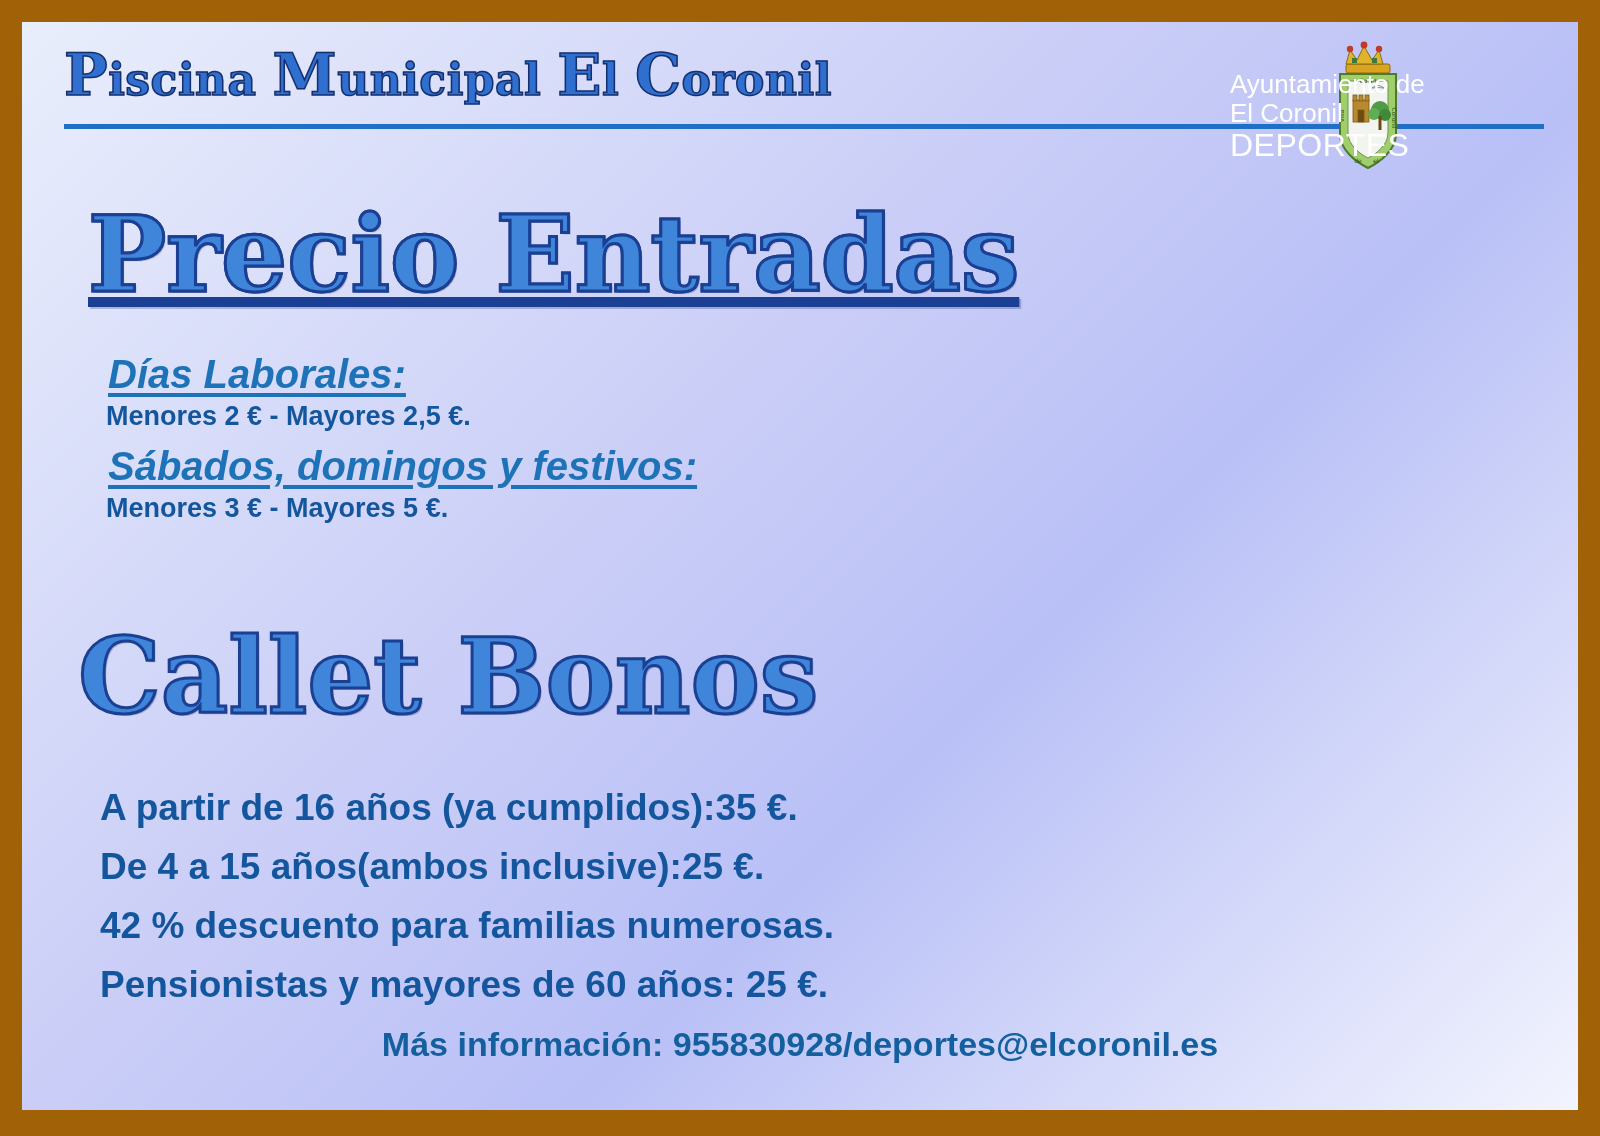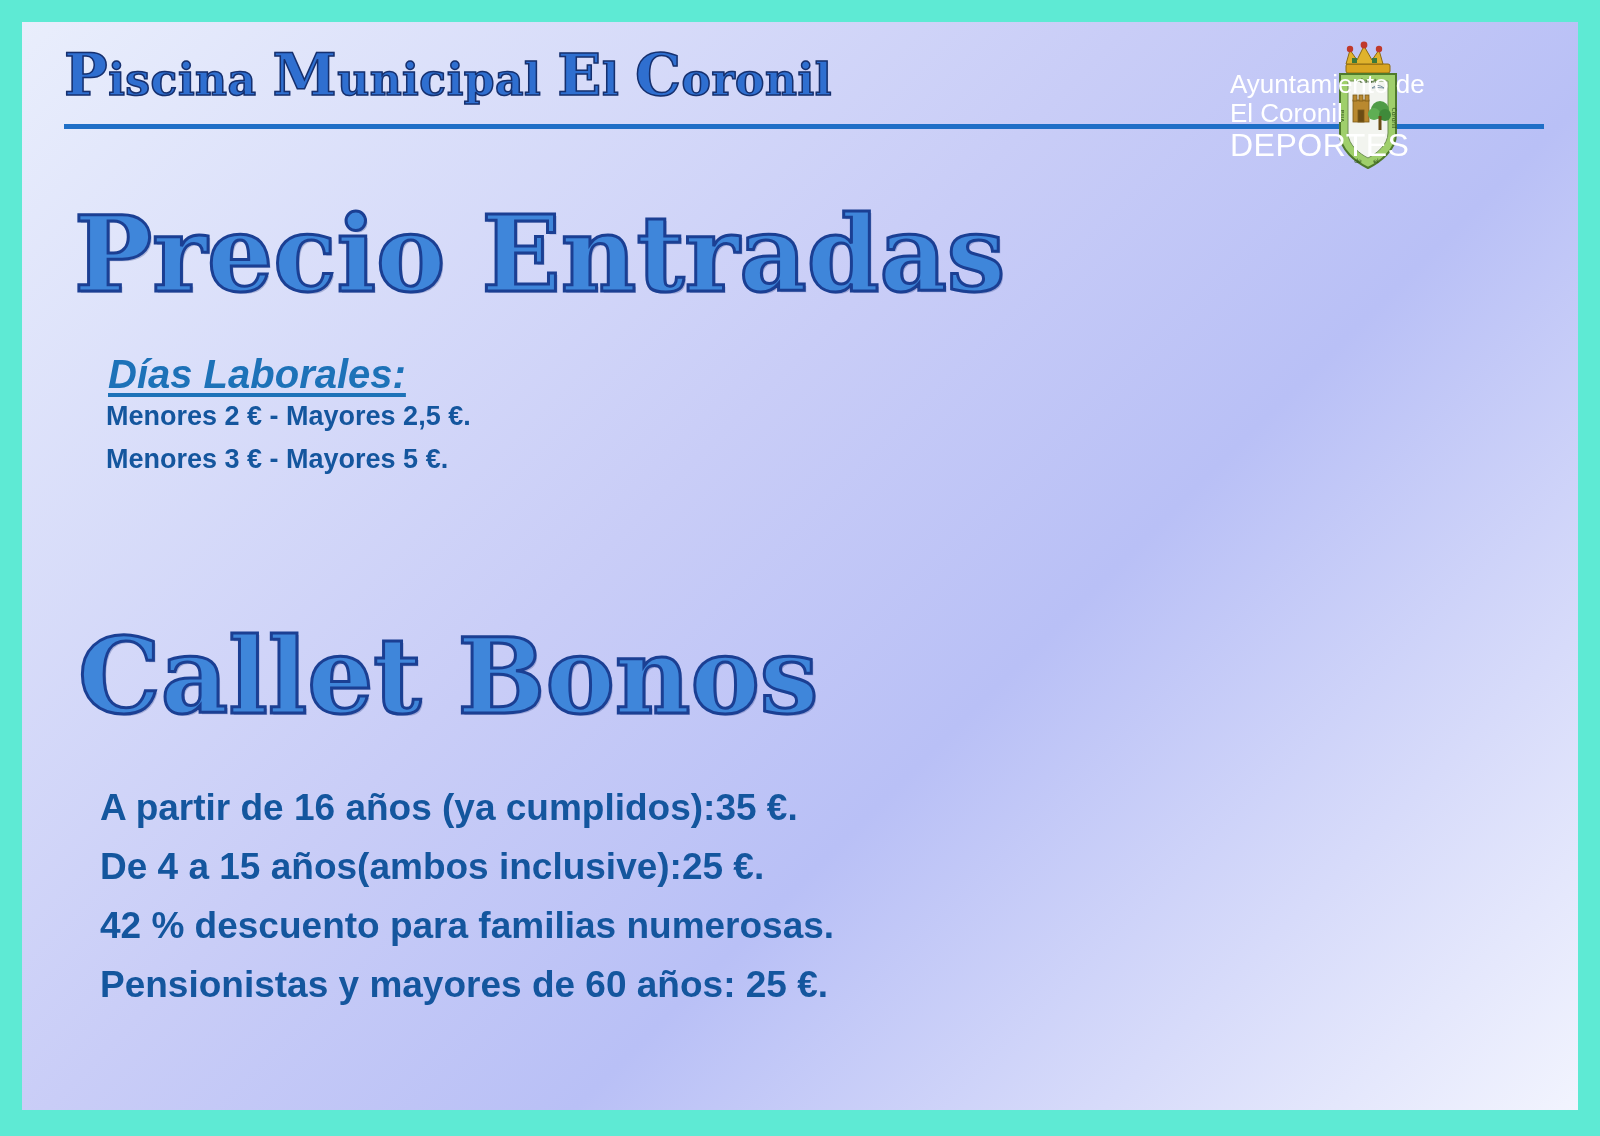--- a/index.html
+++ b/index.html
@@ -12,21 +12,21 @@
     height: 1136px;
     font-family: "Liberation Sans", sans-serif;
     overflow: hidden;
   }
 
   .poster {
     position: relative;
     width: 1600px;
     height: 1136px;
     box-sizing: border-box;
-    background: #5eead4;
+    background: #a16207;
     padding: 22px 22px 26px 22px;
   }
 
   .poster-inner {
     position: relative;
     width: 100%;
     height: 100%;
     box-sizing: border-box;
     background: linear-gradient(135deg, #e9eefc 0%, #c9cdf7 42%, #b9c0f6 62%, #d7dbfa 82%, #f2f4fe 100%);
     overflow: hidden;
@@ -93,22 +93,23 @@
     font-size: 104px;
     line-height: 1.05;
     color: #3f86da;
     -webkit-text-stroke: 3px #1b3f93;
     text-shadow: 2px 2px 0 rgba(20,40,110,0.25);
     white-space: nowrap;
   }
 
   #precio-entradas-heading {
     position: absolute;
-    left: 52px;
+    left: 66px;
     top: 178px;
+    text-decoration: underline;
   }
 
   #precio-bonos-heading {
     position: absolute;
     left: 56px;
     top: 600px;
   }
 
   
   .entradas-block {
@@ -222,27 +223,29 @@
         <div class="ayto-line2">El Coronil</div>
         <div class="ayto-line3">DEPORTES</div>
       </div>
     </div>
 
     <div class="display-heading" id="precio-entradas-heading">Precio Entradas</div>
 
     <div class="entradas-block">
       <p class="sub-underline">Días Laborales: </p>
       <p class="price-line">Menores 2 € - Mayores 2,5 €.</p>
+      <p class="sub-underline">Sábados, domingos y festivos: </p>
       <p class="price-line">Menores 3 € - Mayores 5 €.</p>
     </div>
 
     <div class="display-heading" id="precio-bonos-heading">Callet Bonos</div>
 
     <div class="bonos-block">
       <p class="bono-line">A partir de 16 años (ya cumplidos):35 €.</p>
       <p class="bono-line">De 4 a 15 años(ambos inclusive):25 €.</p>
       <p class="bono-line">42 % descuento para familias numerosas.</p>
       <p class="bono-line">Pensionistas y mayores de 60 años: 25 €.</p>
     </div>
 
+    <div class="footer-info">Más información: 955830928/deportes@elcoronil.es</div>
 
   </div>
 </div>
 
 </body></html>

